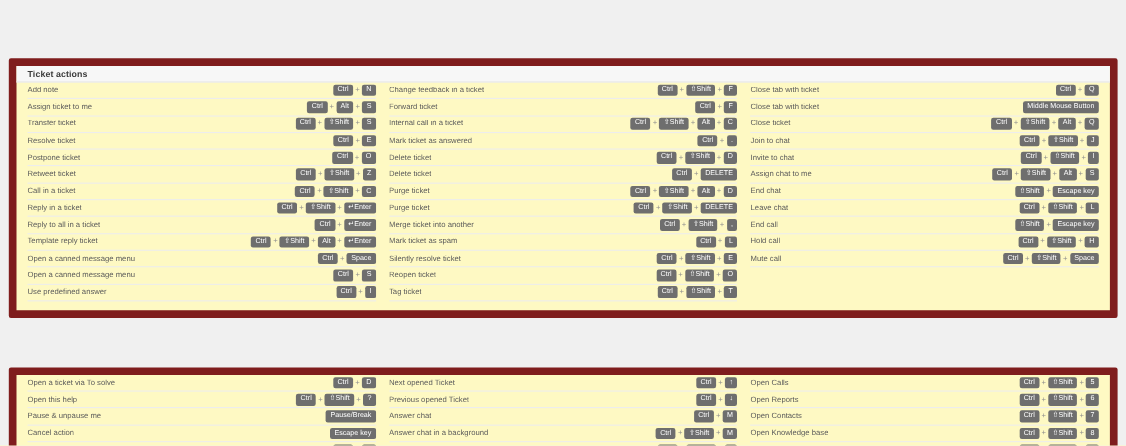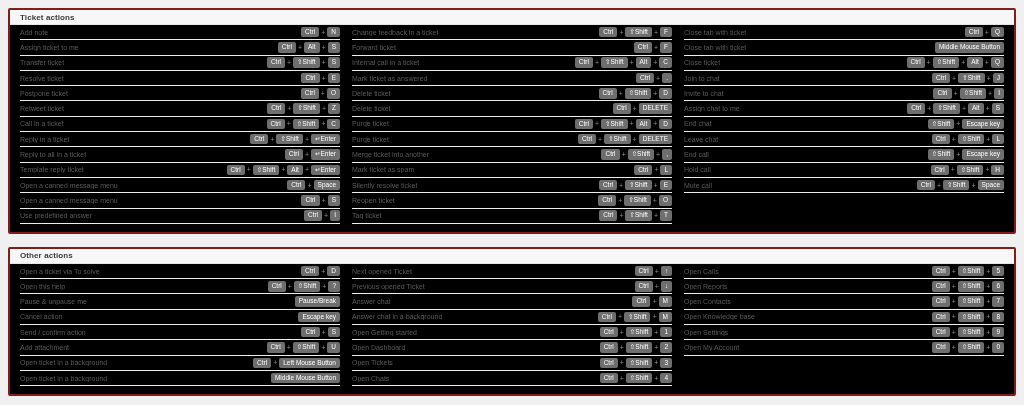--- a/index.html
+++ b/index.html
@@ -5,24 +5,25 @@
   * { box-sizing: border-box; }
   html, body { margin: 0; padding: 0; }
   body {
     width: 1024px; height: 405px;
     background: #f0f0f0;
     font-family: "Liberation Sans", sans-serif;
     overflow: hidden;
   }
   .page { padding: 8px; }
   .panel {
-    background: #000000;
-    border: 2px solid #7f1d1d;
+    background: #fef9c3;
+    border: 7px solid #7f1d1d;
     border-radius: 2px;
     margin-bottom: 13px;
+    margin-top: 45px;
   }
   .panel-header {
     background: #f7f7f7;
     border-bottom: 1px solid #e6e6e6;
     padding: 3px 10px;
     height: 15px;
     display: flex; align-items: center;
   }
   .panel-title {
     font-size: 8px; font-weight: bold; color: #3c3c3c;
@@ -433,23 +434,20 @@
               <kbd>⇧Shift</kbd>
               <span class="plus">+</span>
               <kbd>Space</kbd>
             </span>
           </div>
         </div>
       </div>
   </section>
 
   <section class="panel">
-    <div class="panel-header">
-      <span class="panel-title">Other actions</span>
-    </div>
     <div class="columns">
         <div class="col">
           <div class="row">
             <span class="label">Open a ticket via To solve</span>
             <span class="keys">
               <kbd>Ctrl</kbd>
               <span class="plus">+</span>
               <kbd>D</kbd>
             </span>
           </div>

